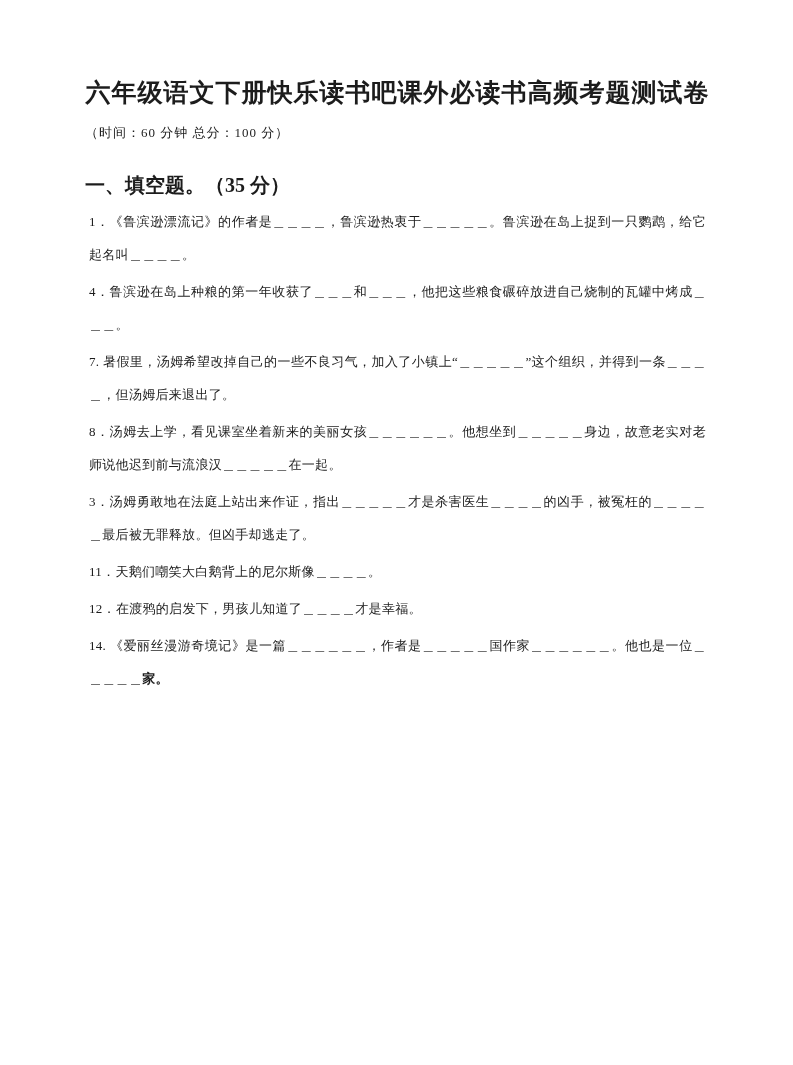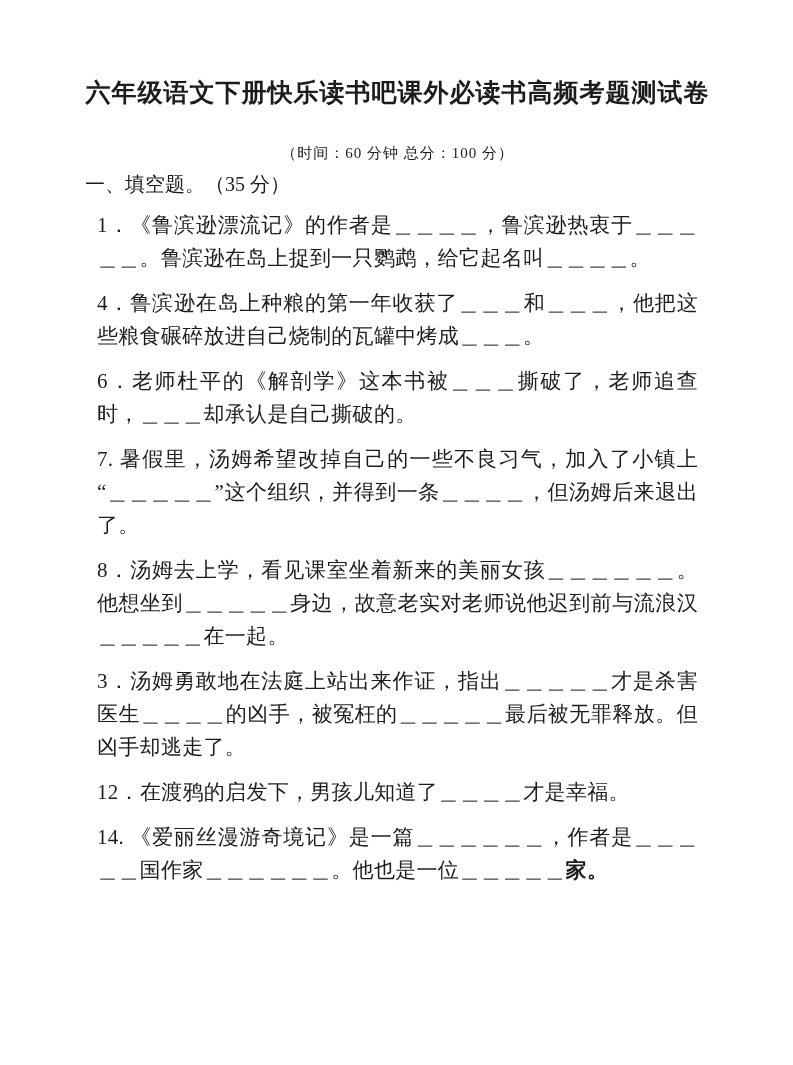--- a/index.html
+++ b/index.html
@@ -24,40 +24,40 @@
   .title {
     margin: 0;
     font-size: 25px;
     font-weight: 700;
     text-align: center;
     line-height: 34px;
     letter-spacing: 1px;
     white-space: nowrap;
   }
   .subtitle {
-    margin: 32px 0 0 0;
-    font-size: 15px;
+    margin: 12px 0 0 0;
+    font-size: 13px;
     font-weight: 400;
-    text-align: center;
+    text-align: left;
     line-height: 22px;
     letter-spacing: 1px;
   }
   .section-heading {
-    margin: 7px 0 0 0;
+    margin: 28px 0 0 0;
     font-size: 20px;
-    font-weight: 400;
+    font-weight: 700;
     line-height: 26px;
     text-align: left;
   }
   .questions {
     margin-top: 7px;
   }
   .question {
-    margin: 12px;
-    font-size: 21px;
+    margin: 4px;
+    font-size: 13px;
     line-height: 33px;
     text-align: justify;
     word-break: break-all;
     letter-spacing: 0.3px;
   }
   .question b {
     font-weight: 700;
   }
 </style>
 </head>
@@ -66,20 +66,20 @@
 <div class="page">
   <h1 class="title">六年级语文下册快乐读书吧课外必读书高频考题测试卷</h1>
 
   <p class="subtitle">（时间：60 分钟 总分：100 分）</p>
 
   <h2 class="section-heading">一、填空题。（35 分）</h2>
 
   <div class="questions" id="questions">
       <p class="question"><span>1．《鲁滨逊漂流记》的作者是＿＿＿＿，鲁滨逊热衷于＿＿＿＿＿。鲁滨逊在岛上捉到一只鹦鹉，给它起名叫＿＿＿＿。</span></p>
       <p class="question"><span>4．鲁滨逊在岛上种粮的第一年收获了＿＿＿和＿＿＿，他把这些粮食碾碎放进自己烧制的瓦罐中烤成＿＿＿。</span></p>
-      <p class="question"><span>6．老师杜平的《解剖学》这本书被＿＿＿撕破了，老师追查时，＿＿＿却承认是自己撕破的。</span></p>
       <p class="question"><span>7. 暑假里，汤姆希望改掉自己的一些不良习气，加入了小镇上“＿＿＿＿＿”这个组织，并得到一条＿＿＿＿，但汤姆后来退出了。</span></p>
       <p class="question"><span>8．汤姆去上学，看见课室坐着新来的美丽女孩＿＿＿＿＿＿。他想坐到＿＿＿＿＿身边，故意老实对老师说他迟到前与流浪汉＿＿＿＿＿在一起。</span></p>
       <p class="question"><span>3．汤姆勇敢地在法庭上站出来作证，指出＿＿＿＿＿才是杀害医生＿＿＿＿的凶手，被冤枉的＿＿＿＿＿最后被无罪释放。但凶手却逃走了。</span></p>
+      <p class="question"><span>11．天鹅们嘲笑大白鹅背上的尼尔斯像＿＿＿＿。</span></p>
       <p class="question"><span>12．在渡鸦的启发下，男孩儿知道了＿＿＿＿才是幸福。</span></p>
       <p class="question"><span>14. 《爱丽丝漫游奇境记》是一篇＿＿＿＿＿＿，作者是＿＿＿＿＿国作家＿＿＿＿＿＿。他也是一位＿＿＿＿＿</span><b>家。</b></p>
     </div>
 </div>
 
 </body></html>

